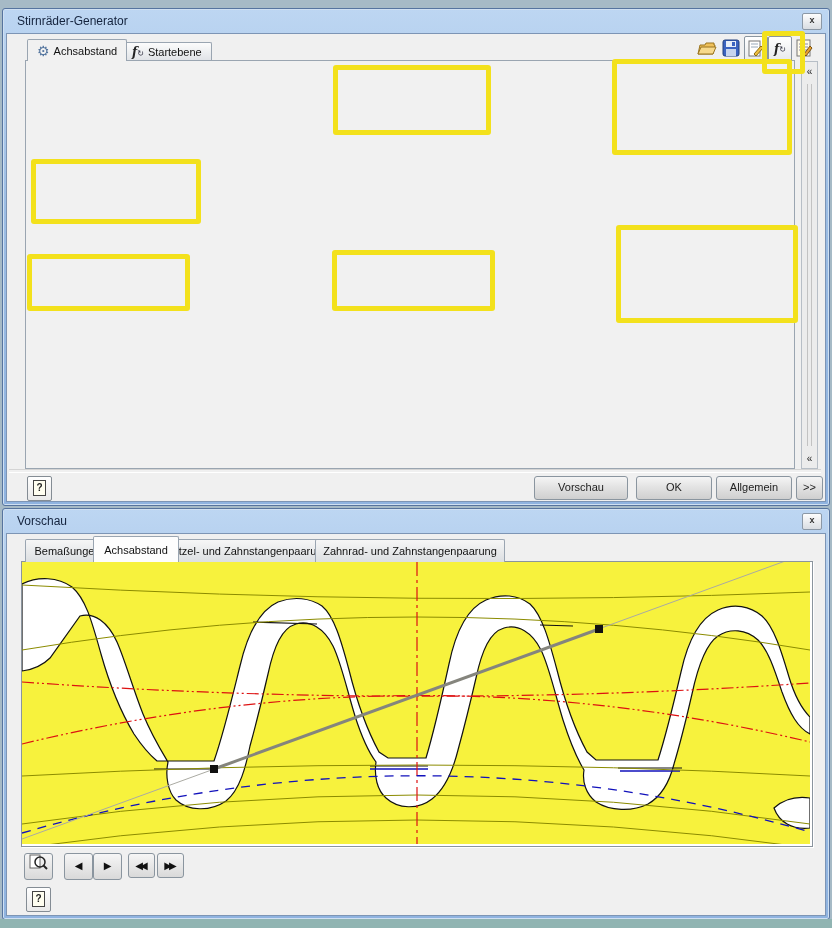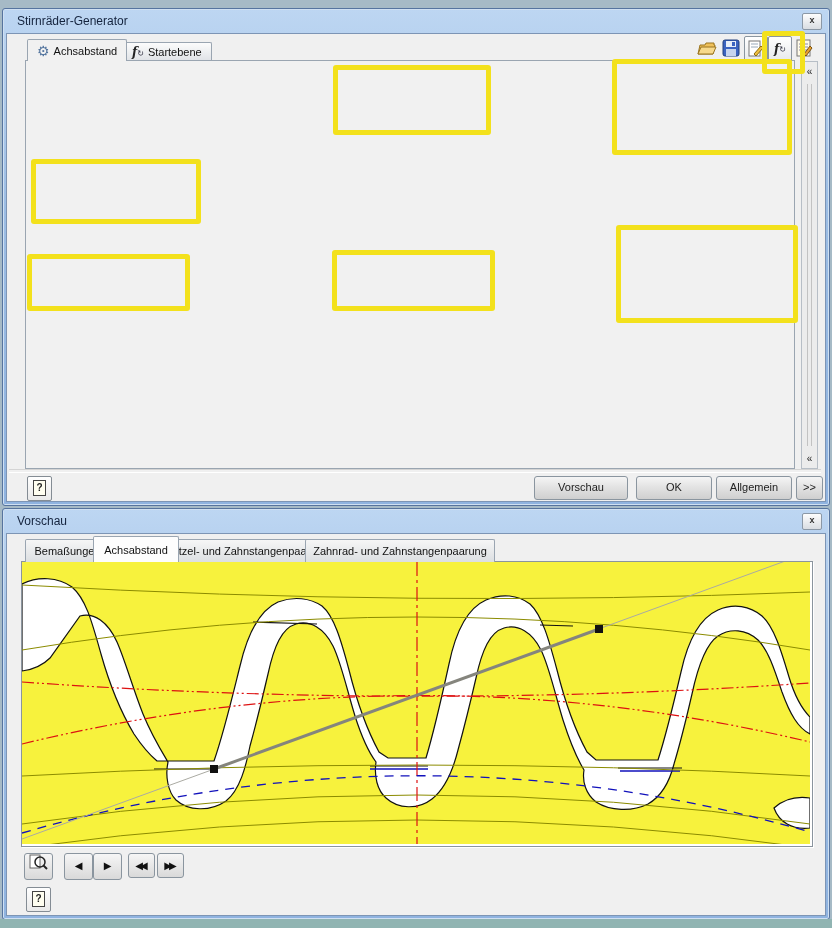--- a/index.html
+++ b/index.html
@@ -360,21 +360,21 @@
   <div class="titlebar">
     <span class="title-text">Vorschau</span>
     <div class="close-btn">x</div>
   </div>
   <div class="client"></div>
 
   <div id="preview-tabs">
       <div class="ptab inactive" style="left: 22px; top: 30px; height: 22px; width: 67px; justify-content: center;">Bemaßungen</div>
       <div class="ptab active" style="left: 90px; top: 27px; height: 25px; width: 68px; justify-content: center;">Achsabstand</div>
       <div class="ptab inactive" style="left: 159px; top: 30px; height: 22px; width: 155px; justify-content: center;">Ritzel- und Zahnstangenpaarung</div>
-      <div class="ptab inactive" style="left: 302px; top: 30px; height: 22px; width: 172px; justify-content: center;">Zahnrad- und Zahnstangenpaarung</div>
+      <div class="ptab inactive" style="left: 312px; top: 30px; height: 22px; width: 172px; justify-content: center;">Zahnrad- und Zahnstangenpaarung</div>
     </div>
 
   <div class="canvasbox" style="left:18px;top:52px;width:790px;height:284px;">
     <svg width="788" height="282" viewBox="0 0 788 282">
       <rect x="0" y="0" width="788" height="282" fill="#f7f23d"></rect>
 
       <path fill="#ffffff" stroke="#111111" stroke-width="1.2" d="
         M 0,22 C 16,14 36,15 50,25 C 64,37 70,60 79,92 C 88,124 100,152 112,172
         C 120,184 129,194 135,199 L 192,199
         C 202,170 210,136 218,104 C 226,70 238,48 256,40 C 272,34 288,36 300,44

